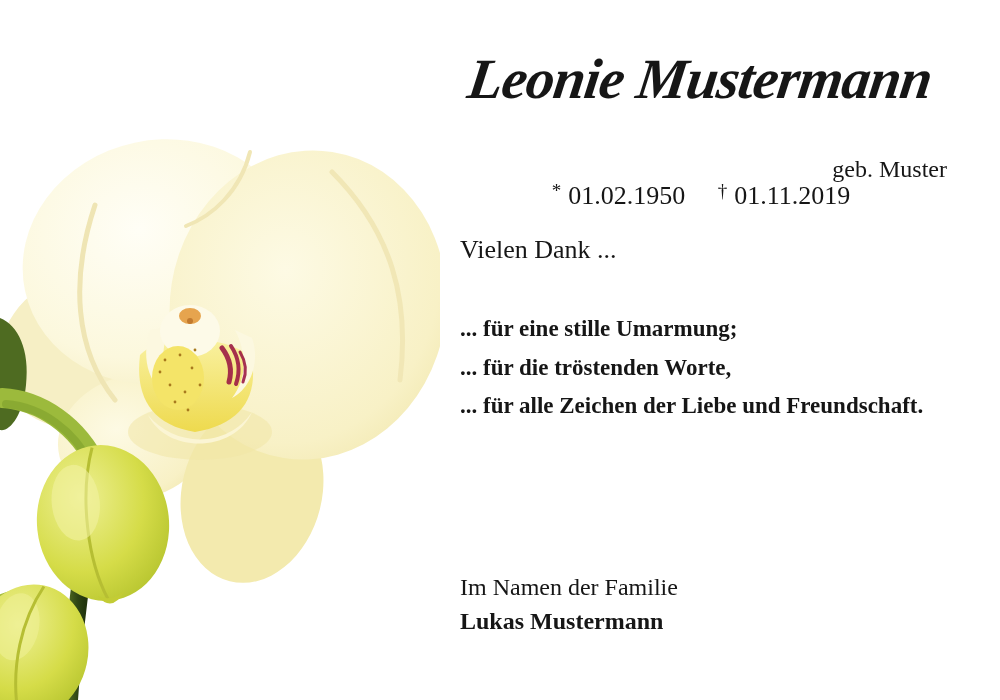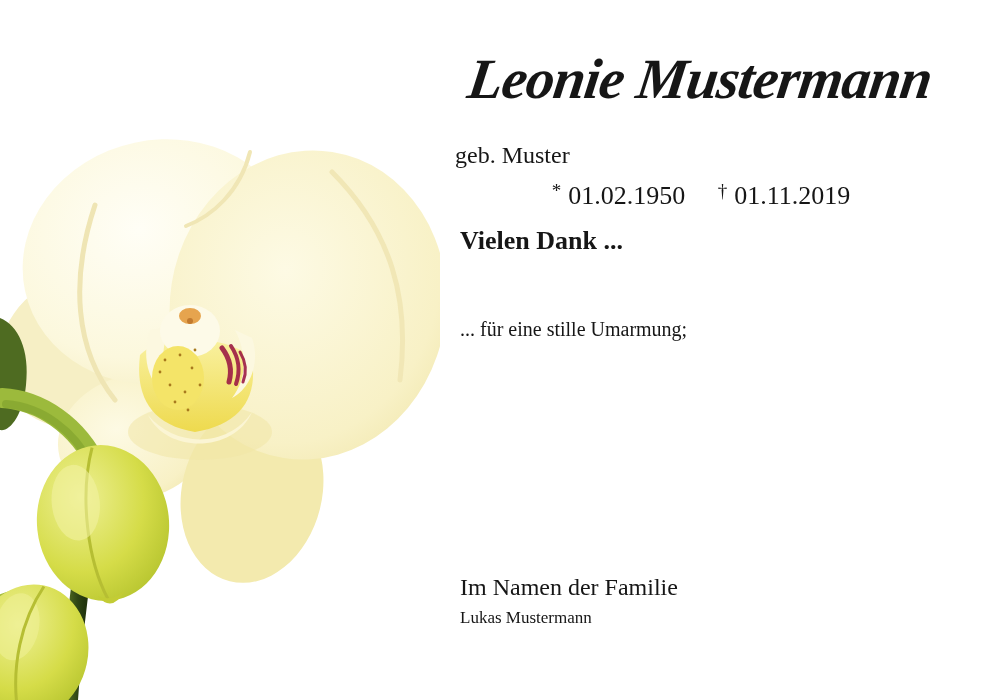--- a/index.html
+++ b/index.html
@@ -33,23 +33,23 @@
     font-size: 57px;
     font-weight: 700;
     font-style: italic;
     letter-spacing: -1px;
     transform: skewX(-8deg);
     white-space: nowrap;
   }
   .birth-name {
     position: absolute;
     left: 455px;
-    top: 142px;
+    top: 156px;
     width: 492px;
-    text-align: left;
+    text-align: right;
     font-size: 24px;
   }
   .dates {
     position: absolute;
     left: 455px;
     top: 180px;
     width: 492px;
     text-align: center;
     font-size: 26px;
     white-space: nowrap;
@@ -58,49 +58,50 @@
     font-size: 19px;
     vertical-align: 7px;
     margin-right: 7px;
   }
   .dates .death-group {
     margin-left: 26px;
   }
   .heading {
     position: absolute;
     left: 460px;
-    top: 226px;
+    top: 235px;
     font-size: 26px;
-    font-weight: 700;
+    font-weight: 400;
     white-space: nowrap;
   }
   .thanks {
     position: absolute;
     left: 460px;
     top: 310px;
-    font-size: 20px;
+    font-size: 23px;
     line-height: 38.5px;
     white-space: nowrap;
+    font-weight: bold;
   }
   .thanks .line.indent {
     padding-left: 27px;
   }
   .closing {
     position: absolute;
     left: 460px;
     top: 574px;
     font-size: 24px;
     white-space: nowrap;
   }
   .signature {
     position: absolute;
     left: 460px;
     top: 608px;
-    font-size: 17px;
-    font-weight: 400;
+    font-size: 24px;
+    font-weight: 700;
     white-space: nowrap;
   }
 </style>
 </head>
 <body>
 
 <div class="card">
 
   <svg class="photo" viewBox="0 0 440 700" xmlns="http://www.w3.org/2000/svg" aria-hidden="true">
     <defs>
@@ -198,19 +199,21 @@
     </span>
     <span class="death-group">
       <span class="sym">†</span><span>01.11.2019</span>
     </span>
   </div>
 
   <div class="heading">Vielen Dank ...</div>
 
   <div class="thanks">
     <div class="line">... für eine stille Umarmung;</div>
+    <div class="line">... für die tröstenden Worte,</div>
+    <div class="line">... für alle Zeichen der Liebe und Freundschaft.</div>
   </div>
 
   <div class="closing">Im Namen der Familie</div>
 
   <div class="signature">Lukas Mustermann</div>
 
 </div>
 
 </body></html>

